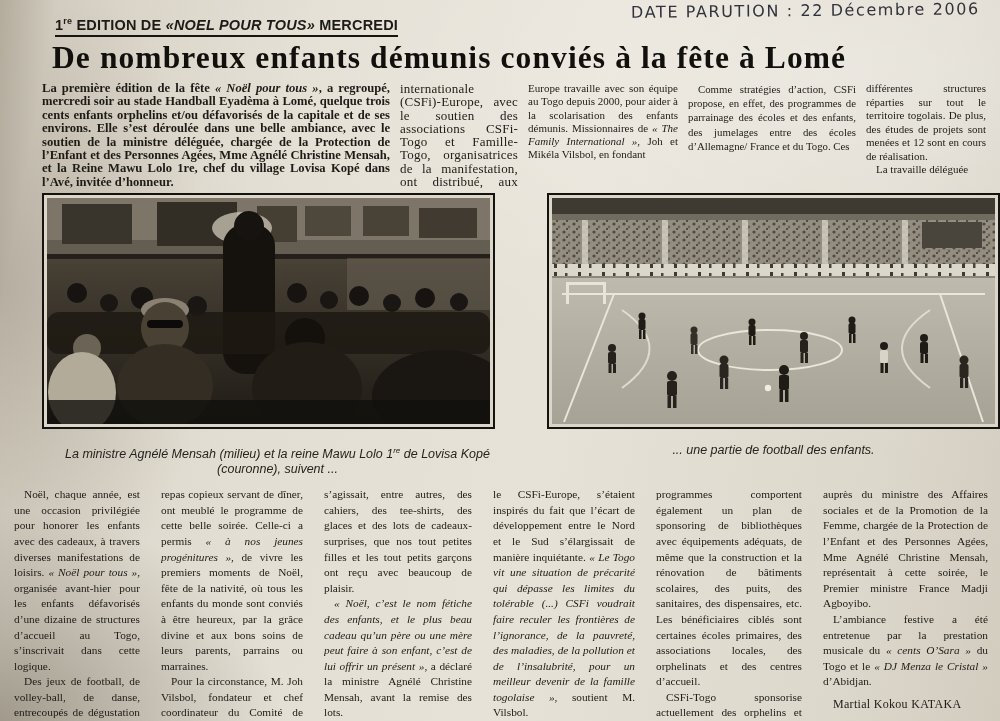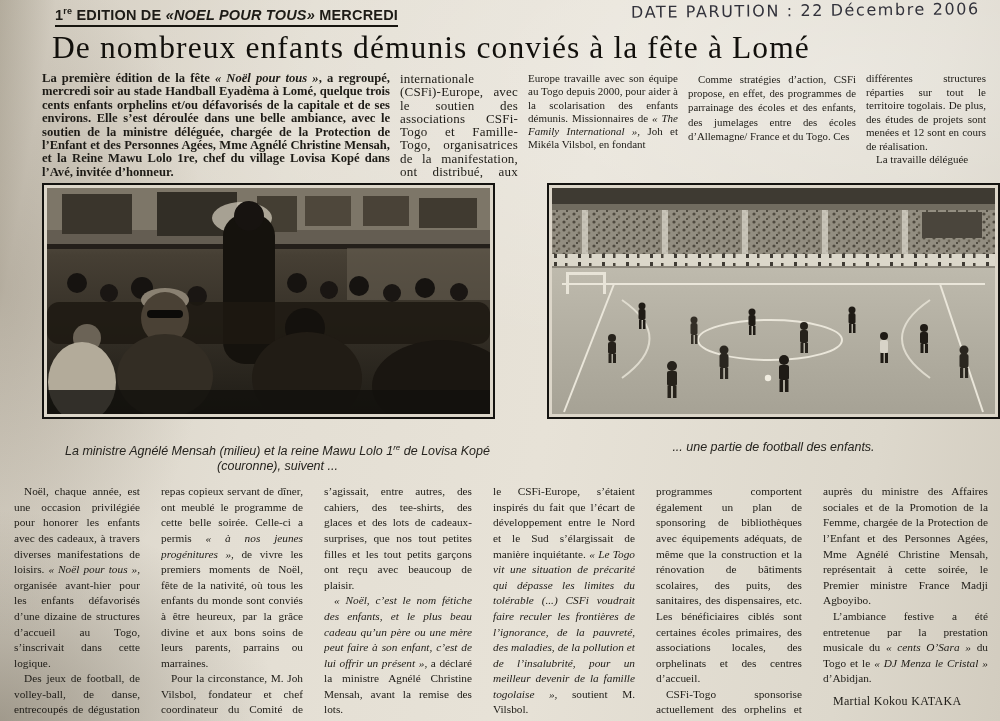--- a/index.html
+++ b/index.html
@@ -10,35 +10,35 @@
   }
   .page{
     position:relative;width:1000px;height:721px;overflow:hidden;
     color:#1d1b16;
     background:
       radial-gradient(1200px 500px at 85% 10%, rgba(255,255,255,0.35), rgba(255,255,255,0) 60%),
       radial-gradient(400px 300px at 0% 100%, rgba(90,82,66,0.45), rgba(90,82,66,0) 70%),
       radial-gradient(300px 500px at 0% 40%, rgba(120,110,92,0.35), rgba(120,110,92,0) 70%),
       linear-gradient(100deg, #b7b0a1 0%, #d7d1c5 5%, #e3ded3 28%, #e7e2d7 55%, #ddd8cc 85%, #d2ccbf 100%);
   }
-  .header-row{position:relative;padding-top:6px;height:22px;}
+  .header-row{position:relative;padding-top:16px;height:22px;}
   .kicker{
     margin-left:55px;display:inline-block;
     font-family:"Liberation Sans", sans-serif;font-weight:700;font-size:14.5px;
     border-bottom:2px solid #17150f;padding-bottom:2px;letter-spacing:0.2px;
   }
   .kicker sup{font-size:9px;}
   .kicker .kicker-quote{font-style:italic;}
   .handwritten{
     position:absolute;top:1px;right:20px;
     font-family:"DejaVu Sans", sans-serif;font-size:16px;letter-spacing:1.6px;
     color:#32323b;transform:rotate(-0.6deg);
   }
   .headline{
-    margin:3px 10px 0 52px;font-size:31.5px;line-height:34px;font-weight:400;
+    margin:3px 10px 0 52px;font-size:31.5px;line-height:34px;font-weight:700;
     letter-spacing:1.1px;white-space:nowrap;color:#12100c;
   }
   .top-cols{
     margin:7px 14px 0 42px;height:106px;
     display:grid;grid-template-columns:348px 118px 150px 168px 1fr;column-gap:10px;
   }
   .col{overflow:hidden;text-align:justify;}
   .para{margin:0;text-indent:10px;}
   .para.noindent{text-indent:0;}
   .lead{font-weight:700;font-size:12.6px;line-height:13.4px;}
@@ -48,21 +48,21 @@
   .tc5{font-size:11px;line-height:13.5px;}
   .photos-row{margin:5px 0 0 42px;display:flex;gap:34px;}
   figure{margin:0;}
   .photo-frame{
     width:443px;height:226px;border:2px solid #141310;background:#dcd6c9;padding:3px;
     box-sizing:content-box;
   }
   .photo-frame svg{display:block;width:443px;height:226px;}
   .caption{
     font-family:"Liberation Sans", sans-serif;font-style:italic;font-size:12.5px;
-    line-height:15px;text-align:center;margin-top:21px;color:#26241f;
+    line-height:15px;text-align:center;margin-top:14px;color:#26241f;
   }
   .caption sup{font-size:8px;}
   .bottom-cols{
     margin:10px 12px 0 14px;height:270px;
     display:grid;grid-template-columns:126px 142px 148px 142px 146px 1fr;column-gap:21px;
     font-size:11.3px;line-height:15.6px;
   }
   .byline{font-weight:400;font-size:12px;margin-top:7px;text-indent:10px;letter-spacing:0.3px;}
   .run-i{font-style:italic;font-family:Liberation Serif, serif;}
 </style>

